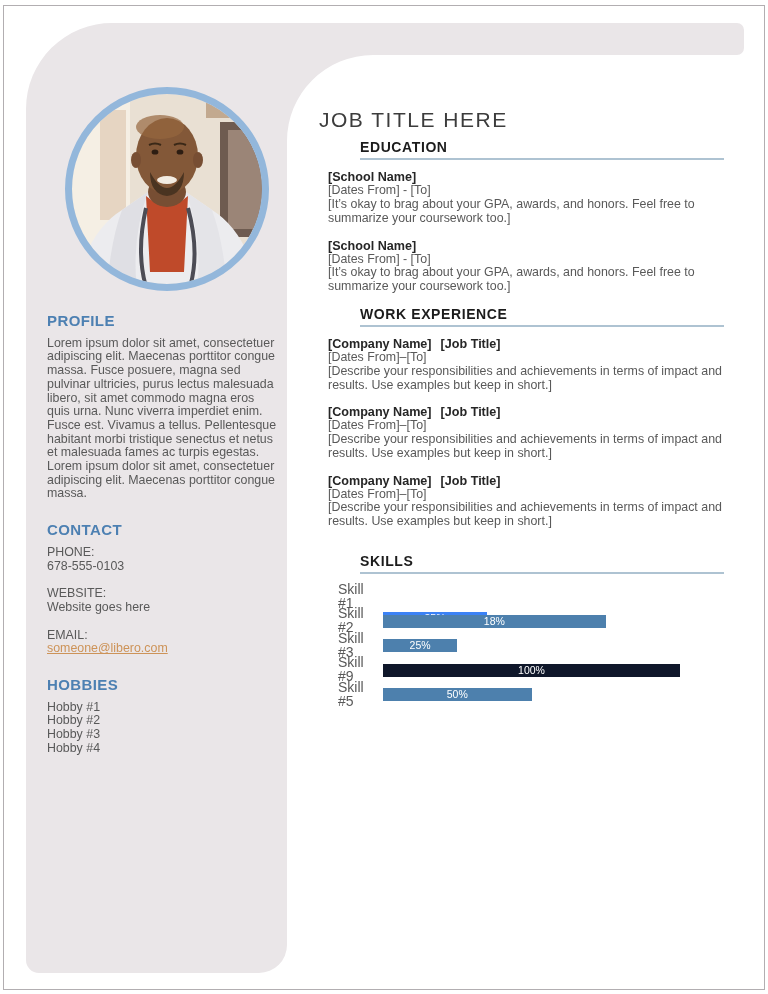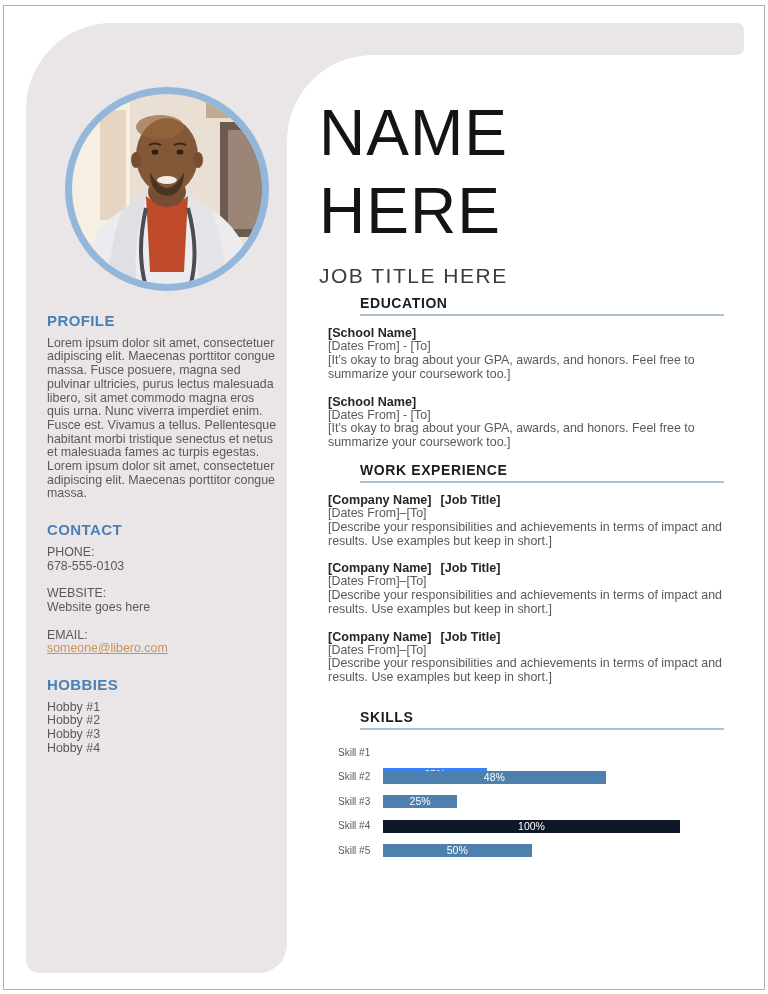--- a/index.html
+++ b/index.html
@@ -35,21 +35,21 @@
   .section.skills-section { margin-top:26px; }
   .rule-heading { color:#1c1c1c; font-size:14px; font-weight:bold; letter-spacing:0.6px;
                   padding-bottom:4px; border-bottom:2px solid #aec3d2; margin-bottom:10px;margin-left:41px; }
   .entry { margin-bottom:13px;padding-left:9px; }
   .entry-title { color:#262626; font-size:12.6px; font-weight:bold; line-height:14px; }
   .entry-title .job-part { margin-left:9px; }
 
   
   .chart { margin-top:7px; }
   .skill-row { display:flex; align-items:center; height:24.5px; }
-  .skill-label { width:64px; padding-left:19px; color:#595959; font-size:10px; flex:none; }
+  .skill-label { width:64px; padding-left:19px; color:#595959; font-size:14px; flex:none; }
   .skill-track { width:297px; flex:none; }
   .skill-bar { height:13px; display:flex; align-items:center; justify-content:center; }
   .skill-value { color:#ffffff; font-size:10.5px; line-height:13px; }
 </style>
 </head>
 <body>
 
 <div class="page">
 
   <svg class="bg-shape" viewBox="0 0 762 985" aria-hidden="true">
@@ -134,24 +134,20 @@
         <li>Hobby #2</li>
         <li>Hobby #3</li>
         <li>Hobby #4</li>
       </ul>
     </section>
 
   </aside>
 
   <main class="main">
 
-    <h1 class="name">
-      <span style="display:block">NAME</span>
-      <span style="display:block">HERE</span>
-    </h1>
     <div class="job-title">JOB TITLE HERE</div>
 
     <section class="section">
       <h2 class="rule-heading">EDUCATION</h2>
 
       <div class="entry">
         <div class="entry-title">[School Name]</div>
         <div>[Dates From] - [To]</div>
         <div>[It’s okay to brag about your GPA, awards, and honors. Feel free to summarize your coursework too.]</div>
       </div>
@@ -199,34 +195,34 @@
             <div class="skill-track">
               <div class="skill-bar" style="width: 35%; background: #3b82f6; margin-top: 44px;">
                 <span class="skill-value">35%</span>
               </div>
             </div>
           </div>
           <div class="skill-row">
             <div class="skill-label">Skill #2</div>
             <div class="skill-track">
               <div class="skill-bar" style="width: 75%; background: rgb(77, 128, 173);">
-                <span class="skill-value">48%</span>
+                <span class="skill-value">18%</span>
               </div>
             </div>
           </div>
           <div class="skill-row">
             <div class="skill-label">Skill #3</div>
             <div class="skill-track">
               <div class="skill-bar" style="width: 25%; background: rgb(77, 128, 173);">
                 <span class="skill-value">25%</span>
               </div>
             </div>
           </div>
           <div class="skill-row">
-            <div class="skill-label">Skill #4</div>
+            <div class="skill-label">Skill #9</div>
             <div class="skill-track">
               <div class="skill-bar" style="width: 100%; background: #0f172a;">
                 <span class="skill-value">100%</span>
               </div>
             </div>
           </div>
           <div class="skill-row">
             <div class="skill-label">Skill #5</div>
             <div class="skill-track">
               <div class="skill-bar" style="width: 50%; background: rgb(77, 128, 173);">

